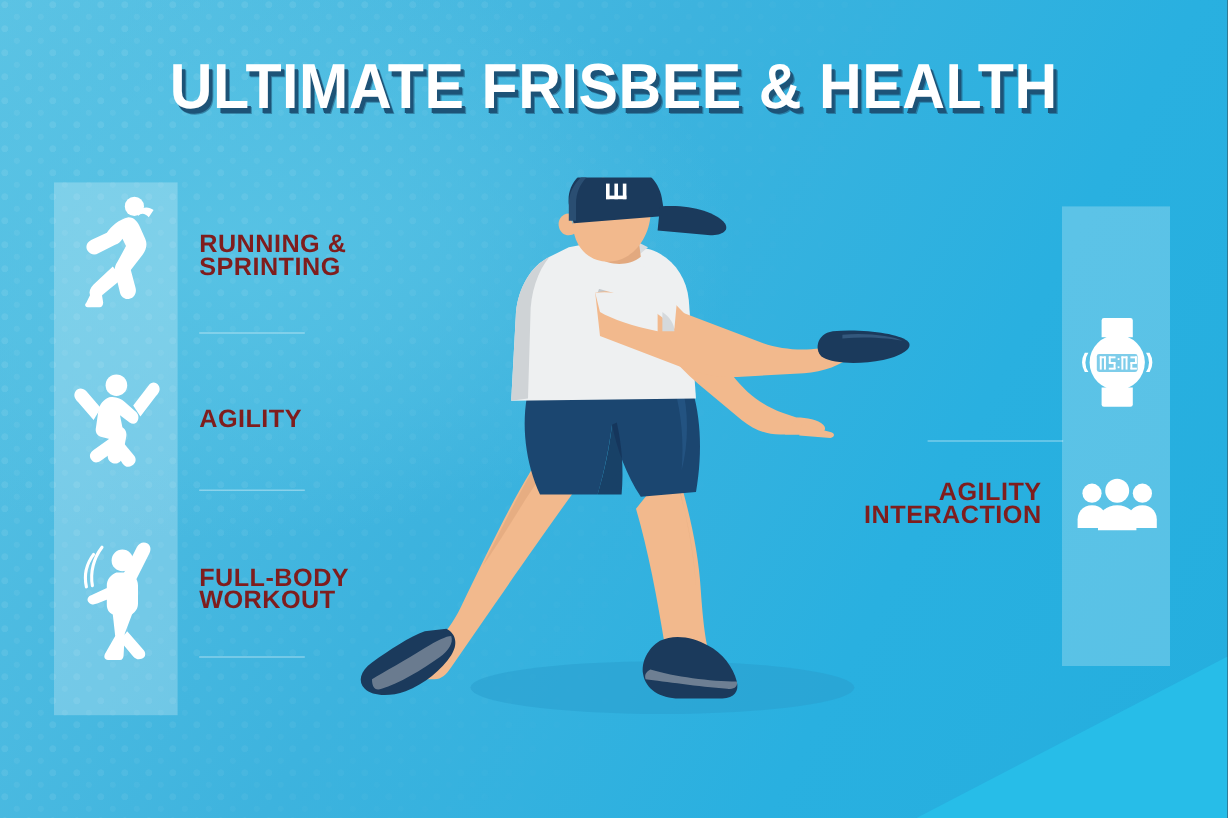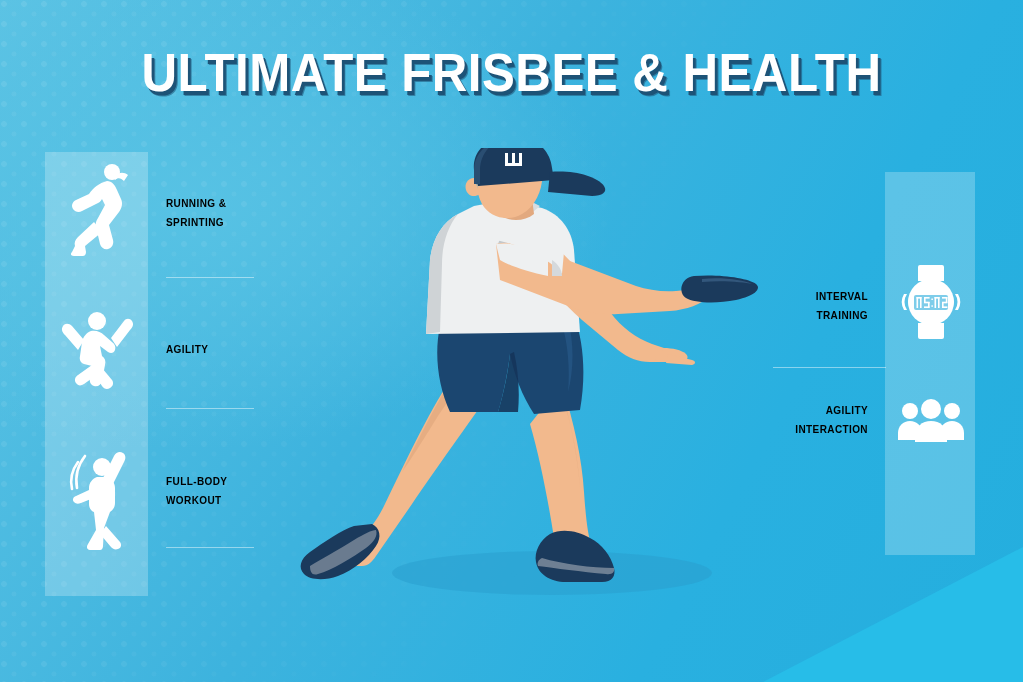--- a/index.html
+++ b/index.html
@@ -83,23 +83,23 @@
   .ic-run     { left: 58px; top: 160px;  width: 80px; height: 100px; }
   .ic-agility { left: 56px; top: 302px;  width: 82px; height: 92px;  }
   .ic-stretch { left: 58px; top: 434px;  width: 82px; height: 118px; }
   
   .ic-watch   { left: 900px; top: 263px; width: 62px; height: 78px;  }
   .ic-people  { left: 896px; top: 398px; width: 70px; height: 44px;  }
 
   
   .label {
     position: absolute;
-    color: #000000;
+    color: #7f1d1d;
     font-weight: 700;
-    font-size: 10px;
+    font-size: 21px;
     line-height: 19px;
     letter-spacing: 0.4px;
   }
   .label.left  { left: 166px; text-align: left; width: 180px; }
   .label.right { right: 155px; text-align: right; width: 200px; }
 
   .lb-run      { top: 194px; }
   .lb-agility  { top: 340px; }
   .lb-full     { top: 472px; }
   .lb-interval { top: 287px; }
@@ -227,24 +227,20 @@
     <svg viewBox="0 0 70 44" fill="#ffffff" aria-hidden="true">
       <circle cx="14" cy="13" r="8"></circle>
       <path d="M14 23 C7 23 2 28 2 35 L2 42 L26 42 L26 35 C26 28 21 23 14 23 Z"></path>
       <circle cx="56" cy="13" r="8"></circle>
       <path d="M56 23 C49 23 44 28 44 35 L44 42 L68 42 L68 35 C68 28 63 23 56 23 Z"></path>
       <circle cx="35" cy="11" r="10"></circle>
       <path d="M35 23 C26 23 19 29 19 38 L19 44 L51 44 L51 38 C51 29 44 23 35 23 Z"></path>
     </svg>
   </div>
 
-  <div class="label right lb-interval">
-    <span style="white-space:pre-line">INTERVAL
-TRAINING</span>
-  </div>
   <div class="label right lb-social">
     <span style="white-space:pre-line">AGILITY
 INTERACTION</span>
   </div>
 
   <div class="divider dv-4"></div>
 
   <div class="athlete">
     <svg viewBox="0 0 520 452" aria-hidden="true">
 

